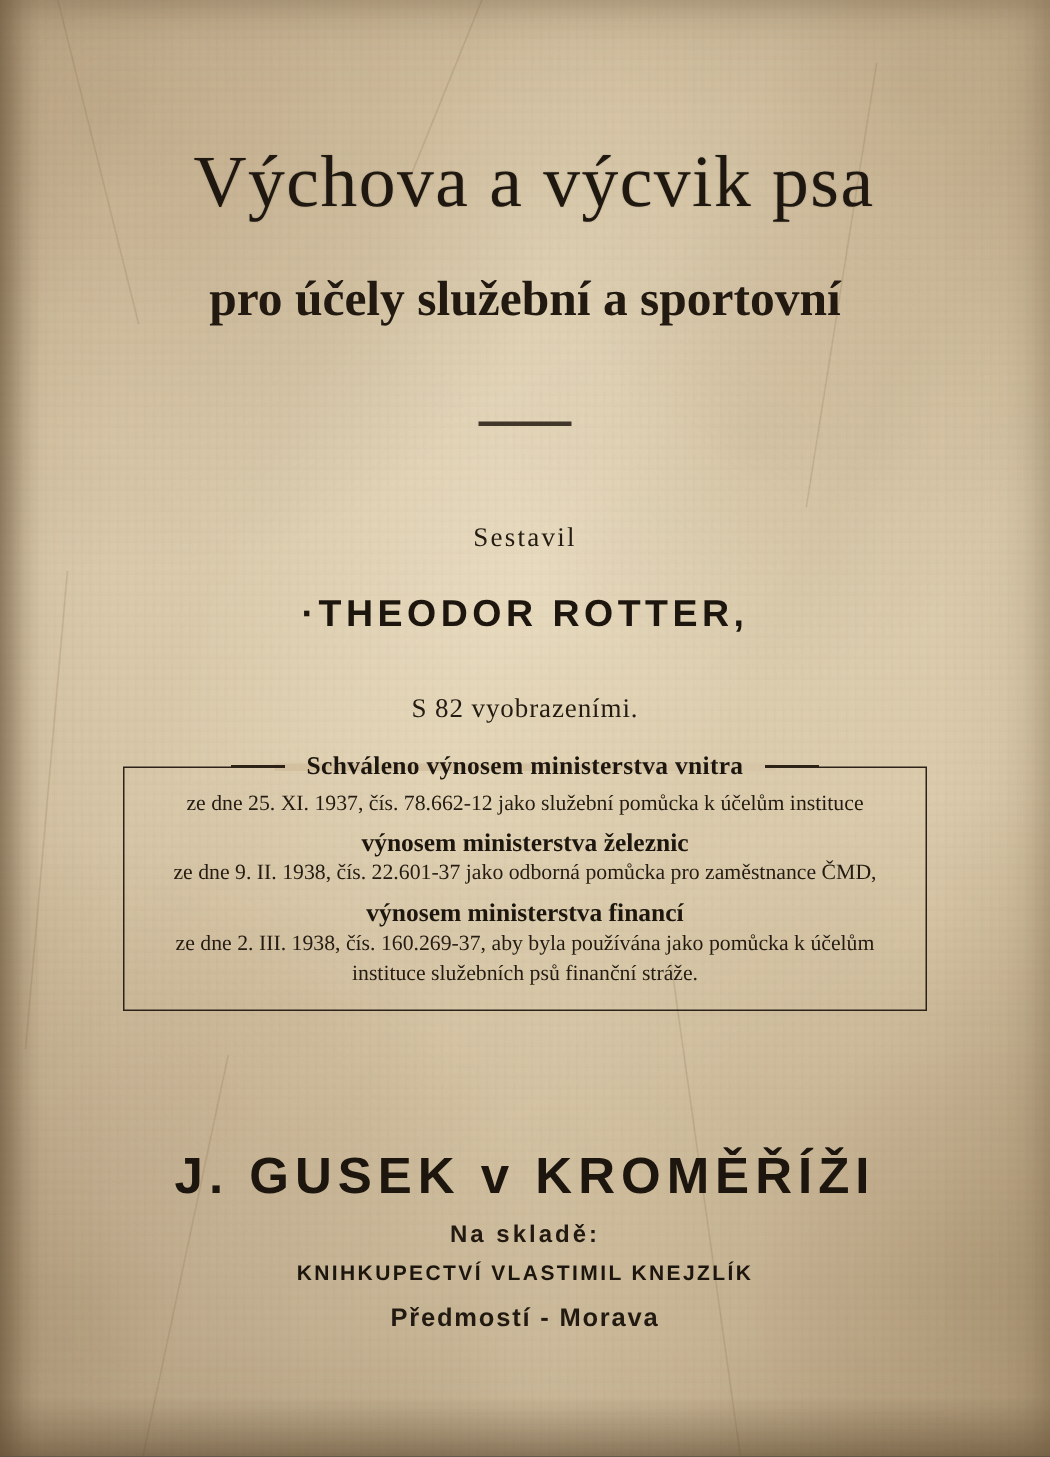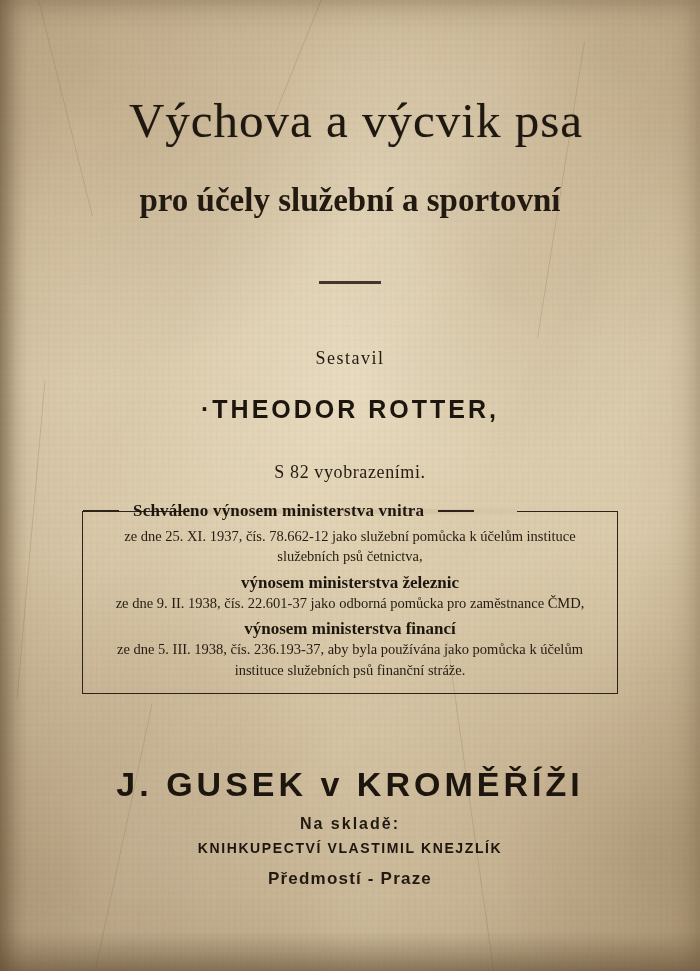--- a/index.html
+++ b/index.html
@@ -170,20 +170,21 @@
     box-sizing: border-box;
     border: 1.5px solid #2c2218;
     padding: 14px 12px 12px 12px;
   }
   .approval-heading-wrap {
     position: absolute;
     left: 0; right: 0;
     top: -11px;
     display: flex;
     align-items: center;
+    justify-content: center;
     gap: 8px;
   }
   .approval-heading-wrap .dash {
     height: 2px;
     background: #2c2218;
     flex: 0 0 36px;
   }
   .approval-heading {
     background: transparent;
     font-size: 17px;
@@ -284,27 +285,26 @@
 
     <div class="approval">
       <div class="approval-mask"></div>
       <div class="approval-heading-wrap">
         <span class="dash"></span>
         <span class="approval-heading">Schváleno výnosem ministerstva vnitra</span>
         <span class="dash"></span>
       </div>
 
       <div class="approval-line">ze dne 25. XI. 1937, čís. 78.662-12 jako služební pomůcka k účelům instituce</div>
-      <div class="approval-line">služebních psů četnictva,</div>
       <div class="approval-sub">výnosem ministerstva železnic</div>
       <div class="approval-line">ze dne 9. II. 1938, čís. 22.601-37 jako odborná pomůcka pro zaměstnance ČMD,</div>
       <div class="approval-sub">výnosem ministerstva financí</div>
-      <div class="approval-line">ze dne 5. III. 1938, čís. 236.193-37, aby byla používána jako pomůcka k účelům</div>
+      <div class="approval-line">ze dne 2. III. 1938, čís. 160.269-37, aby byla používána jako pomůcka k účelům</div>
       <div class="approval-line">instituce služebních psů finanční stráže.</div>
     </div>
 
     <div class="publisher">J. GUSEK v KROMĚŘÍŽI</div>
     <div class="stock-label">Na skladě:</div>
     <div class="bookshop">KNIHKUPECTVÍ VLASTIMIL KNEJZLÍK</div>
-    <div class="place">Předmostí - Praze</div>
+    <div class="place">Předmostí - Morava</div>
 
   </div>
 </div>
 
 </body></html>

